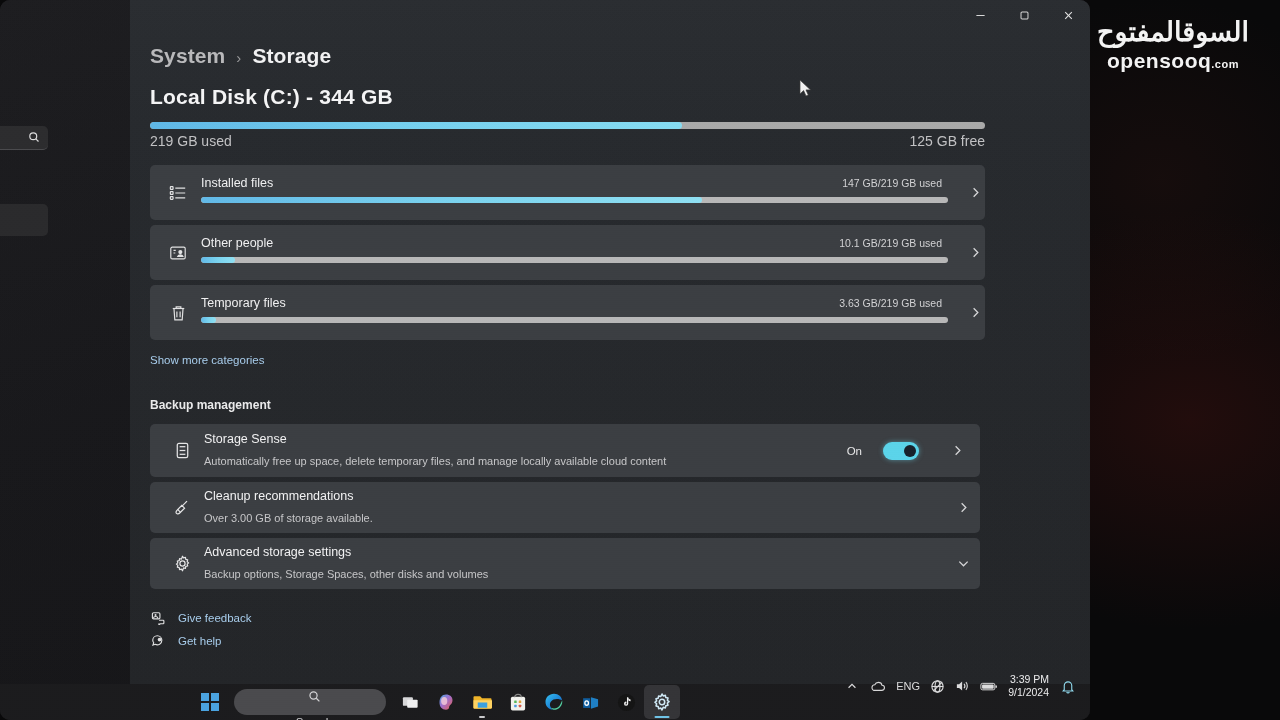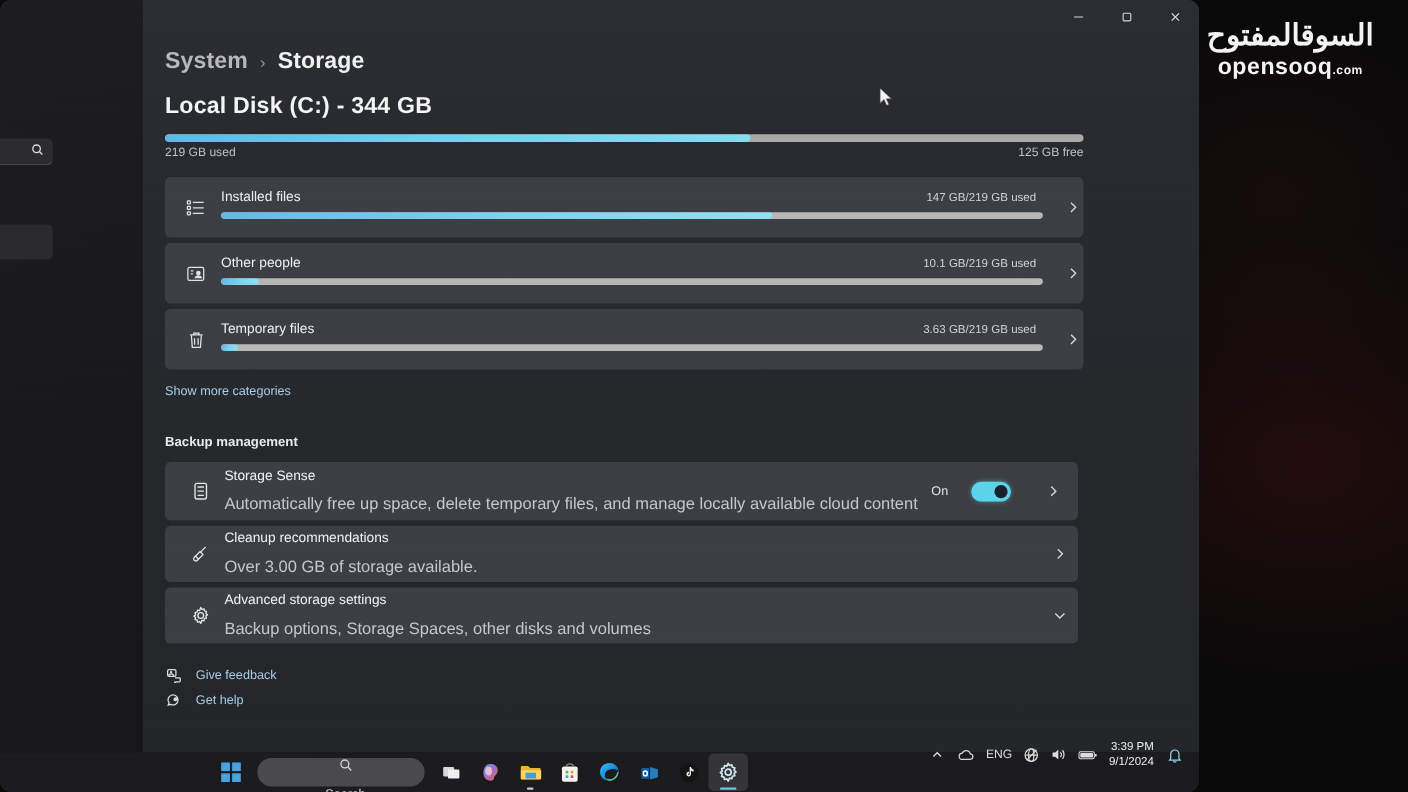--- a/index.html
+++ b/index.html
@@ -99,21 +99,21 @@
     overflow: hidden;
   }
   .capacity-fill {
     position: absolute; left: 0; top: 0; bottom: 0;
     background: linear-gradient(90deg, #5fb7e6 0%, #74cfee 45%, #86dcf2 100%);
     border-radius: 4px;
   }
   .capacity-labels {
     display: flex; justify-content: space-between;
     margin-top: 4px;
-    font-size: 11px; color: #c2c2c4;
+    font-size: 14px; color: #c2c2c4;
   }
 
   
   .cards { margin-top: 16px; width: 835px; }
   .card {
     position: relative;
     background: #3b3e42;
     border-radius: 5px;
     height: 55px;
     margin-bottom: 5px;
@@ -180,21 +180,21 @@
     padding: 0 0 0 14px;
   }
   .mcard.first { height: 53px; }
   .mcard .ic {
     width: 36px; flex: 0 0 36px;
     display: flex; align-items: center; justify-content: center;
     color: #e6e6e7;
   }
   .mbody { flex: 1 1 auto; padding: 0 8px 0 4px; }
   .mtitle { font-size: 12.5px; color: #f2f2f3; line-height: 1.35; }
-  .msub { font-size: 15px; color: #c7c7c9; line-height: 1.45; margin-top: 7px; }
+  .msub { font-size: 11px; color: #c7c7c9; line-height: 1.45; margin-top: 7px; }
   .mright { display: flex; align-items: center; gap: 21px; padding-right: 6px; }
   .toggle-label { font-size: 11.5px; color: #e8e8e9; }
   .toggle {
     position: relative;
     width: 36px; height: 18px;
     background: #5bd4ea;
     border-radius: 10px;
     box-shadow: 0 0 5px rgba(110,220,240,.5);
   }
   .toggle .knob {

